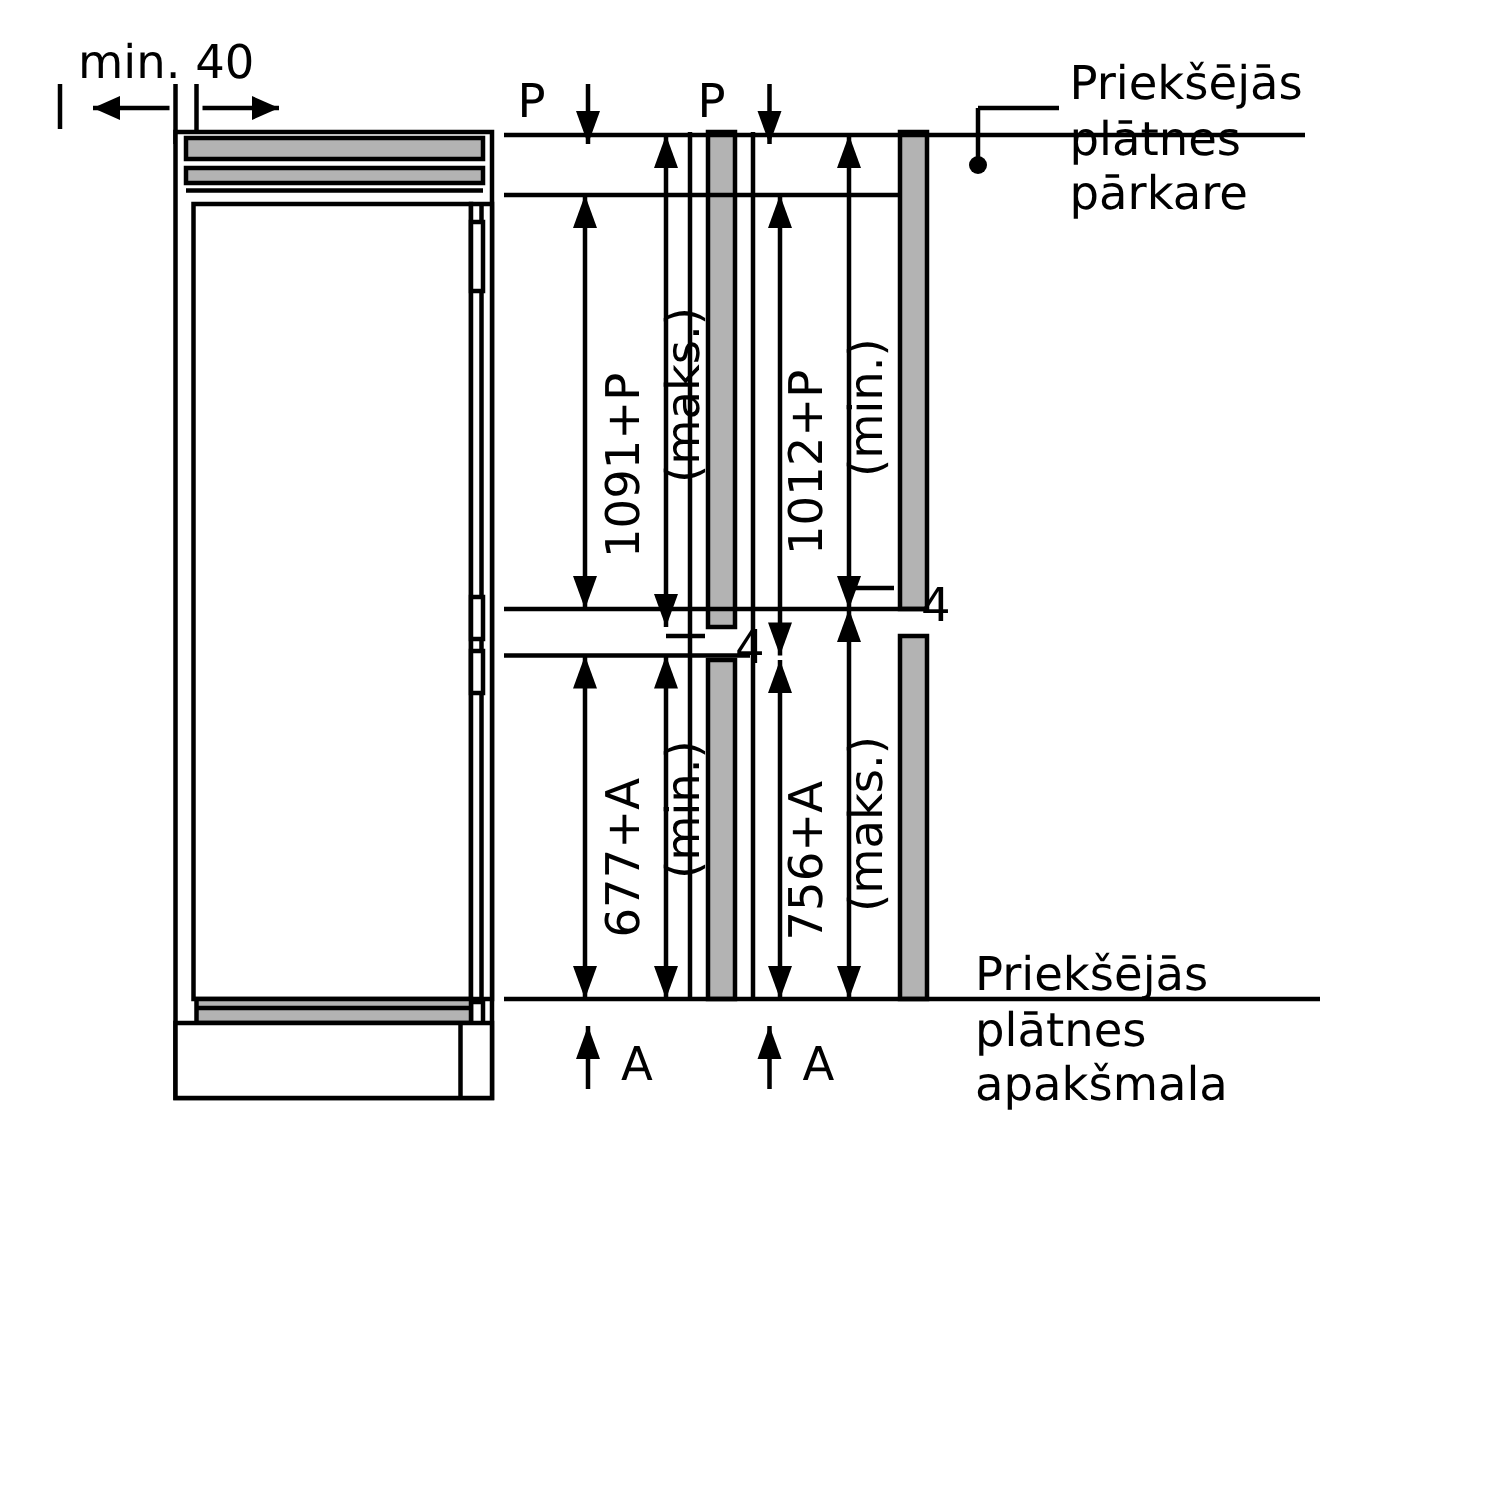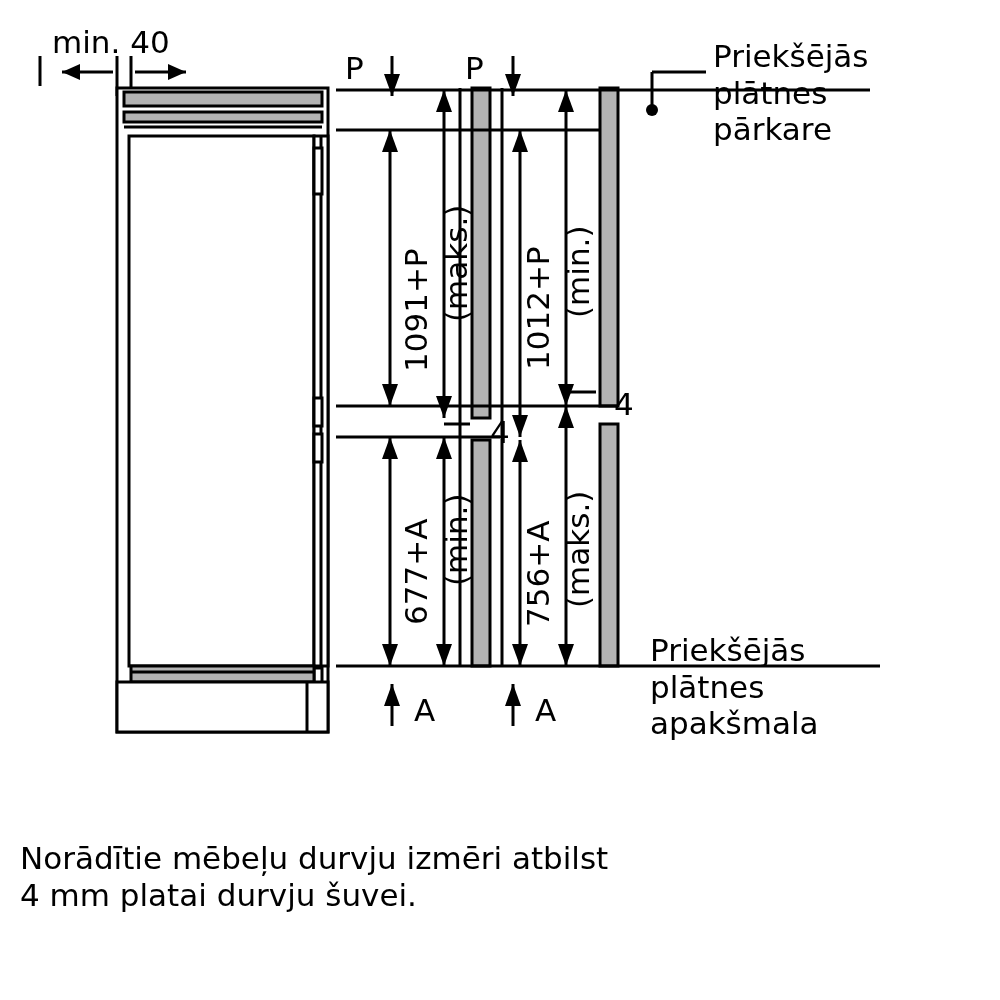--- a/index.html
+++ b/index.html
@@ -195,16 +195,14 @@
 
   <div class="rot r-1091">1091+P</div>
   <div class="rot r-1091b">(maks.)</div>
   <div class="rot r-1012">1012+P</div>
   <div class="rot r-1012b">(min.)</div>
   <div class="rot r-677">677+A</div>
   <div class="rot r-677b">(min.)</div>
   <div class="rot r-756">756+A</div>
   <div class="rot r-756b">(maks.)</div>
 
-  <div class="txt t-note">Norādītie mēbeļu durvju izmēri atbilst
-4 mm platai durvju šuvei.</div>
 
 </div>
 
 </body></html>

